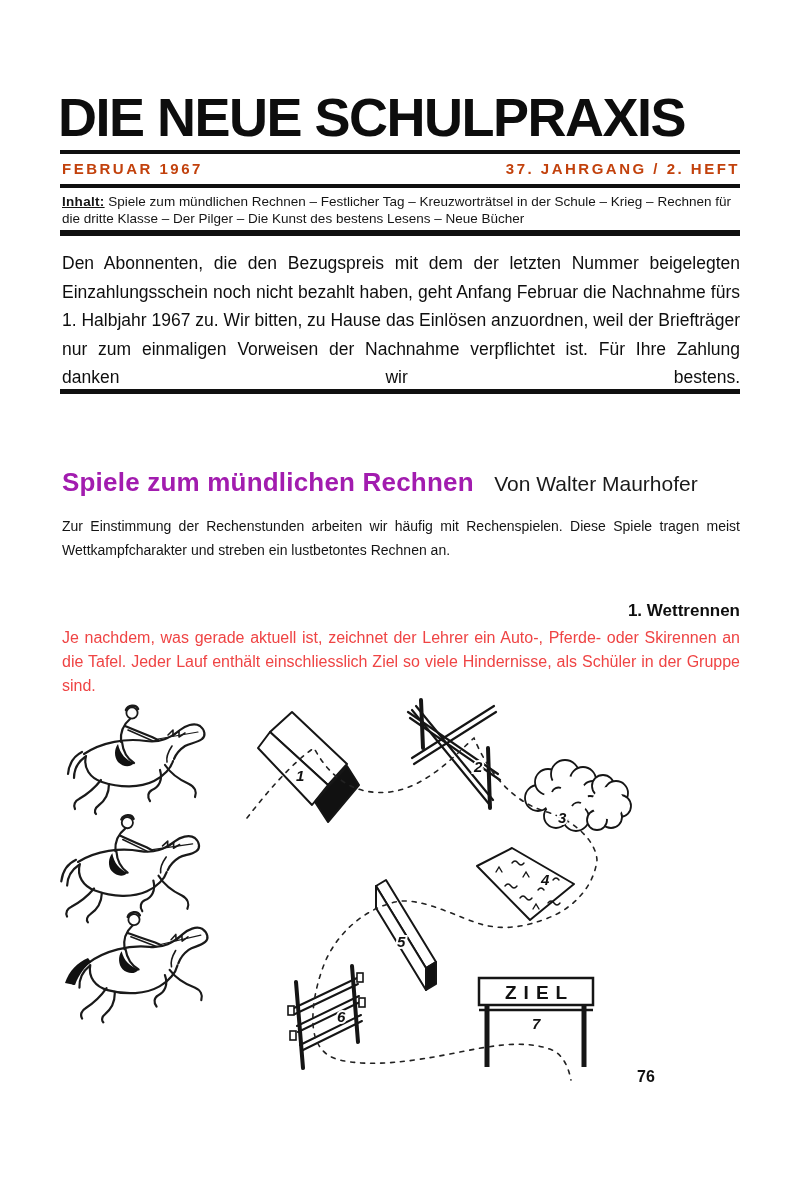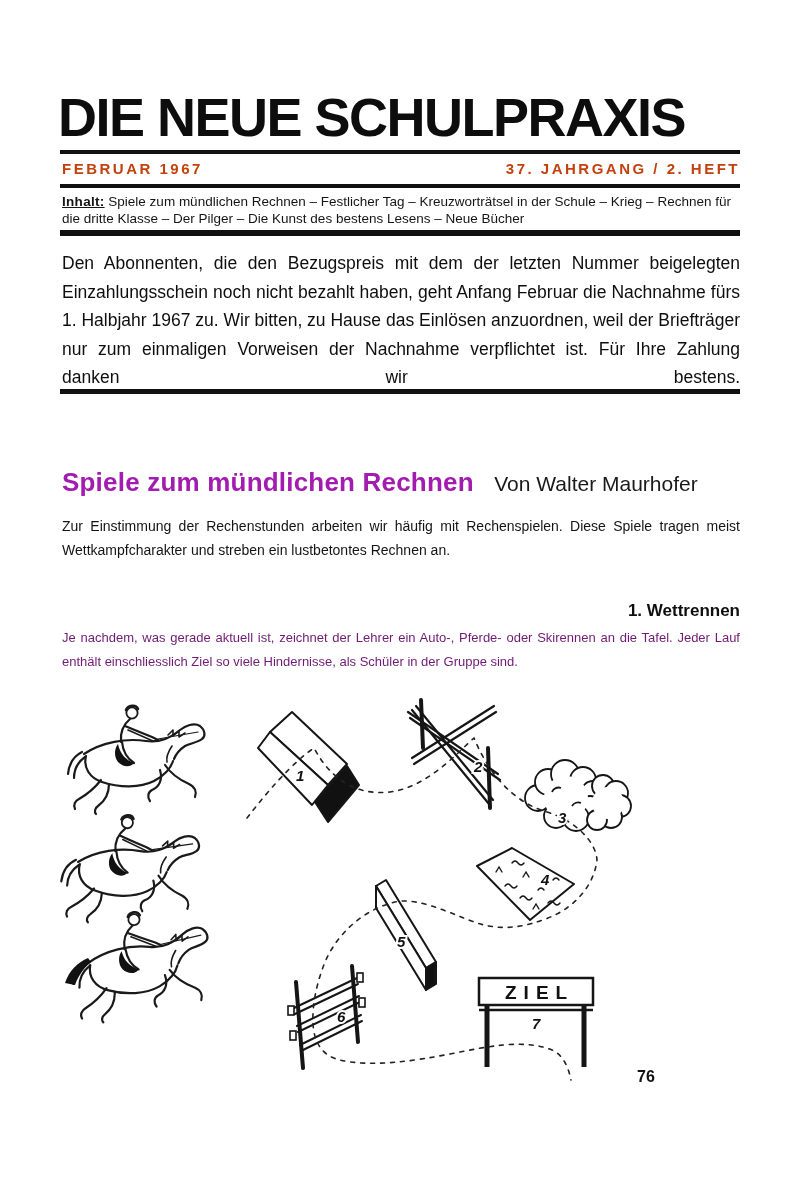--- a/index.html
+++ b/index.html
@@ -35,21 +35,21 @@
   .bodytext{
     left:62px;top:514px;width:678px;
     font-size:14px;line-height:24px;text-align:justify;color:#141414;
   }
   .section-heading{
     left:62px;top:601px;width:678px;
     font-size:17px;font-weight:bold;color:#0e0e0e;text-align:right;
   }
   .section-body{
     left:62px;top:626px;width:678px;
-    font-size:13px;line-height:24px;text-align:justify;color:#701a75;
+    font-size:16px;line-height:24px;text-align:justify;color:#ef4444;
   }
   .illustration{left:60px;top:690px;}
   .pagenum{left:637px;top:1068px;font-size:16px;font-weight:bold;color:#111;}
   .obstacle-num{
     font-family:"Liberation Sans",sans-serif;font-size:15px;font-weight:bold;font-style:italic;
     fill:#111;paint-order:stroke;stroke:#ffffff;stroke-width:4px;
   }
   .ziel-label{
     font-family:"Liberation Sans",sans-serif;font-size:19px;font-weight:bold;
     letter-spacing:7px;fill:#111;

